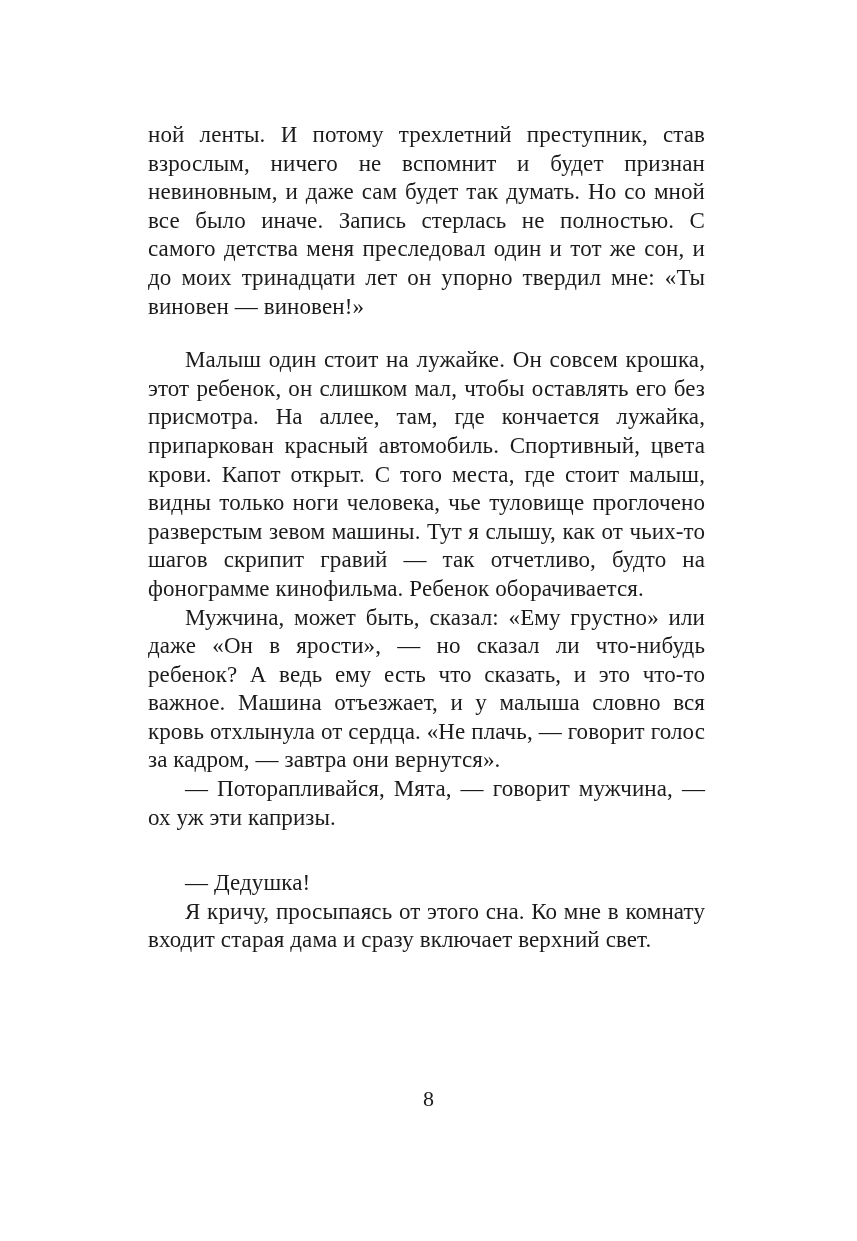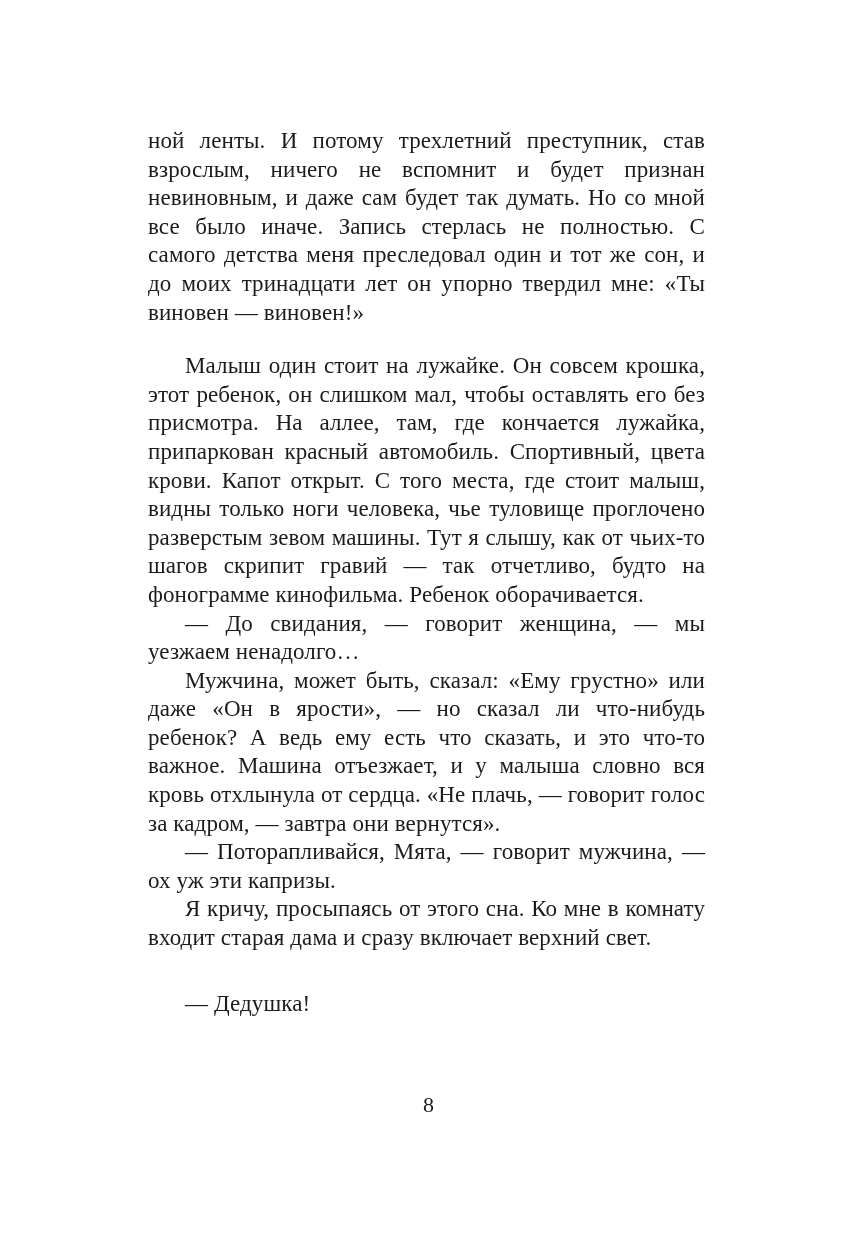--- a/index.html
+++ b/index.html
@@ -11,21 +11,20 @@
     height: 1241px;
     background: #ffffff;
     position: relative;
     font-family: "Liberation Serif", "DejaVu Serif", serif;
     overflow: hidden;
   }
   .book-page {
     position: absolute;
     inset: 0;
     background: #ffffff;
-    margin-top: 6px;
   }
   .text-block {
     position: absolute;
     left: 148px;
     top: 121px;
     width: 557px;
   }
   .text-block p {
     margin: 0;
     font-size: 23px;
@@ -57,20 +56,19 @@
     color: #1b1b1b;
   }
 </style>
 </head>
 <body>
 
 <div class="book-page">
   <div class="text-block" id="text-block">
       <p class="">ной ленты. И потому трехлетний преступник, став взрослым, ничего не вспомнит и будет признан невиновным, и даже сам будет так думать. Но со мной все было иначе. Запись стерлась не полностью. С самого детства меня преследовал один и тот же сон, и до моих тринадцати лет он упорно твердил мне: «Ты виновен — виновен!»</p>
       <p class="italic indent gap-small">Малыш один стоит на лужайке. Он совсем крошка, этот ребенок, он слишком мал, чтобы оставлять его без присмотра. На аллее, там, где кончается лужайка, припаркован красный автомобиль. Спортивный, цвета крови. Капот открыт. С того места, где стоит малыш, видны только ноги человека, чье туловище проглочено разверстым зевом машины. Тут я слышу, как от чьих-то шагов скрипит гравий — так отчетливо, будто на фонограмме кинофильма. Ребенок оборачивается.</p>
-      <p class="italic indent">— До свидания, — говорит женщина, — мы уезжаем ненадолго…</p>
       <p class="italic indent">Мужчина, может быть, сказал: «Ему грустно» или даже «Он в ярости», — но сказал ли что-нибудь ребенок? А ведь ему есть что сказать, и это что-то важное. Машина отъезжает, и у малыша словно вся кровь отхлынула от сердца. «Не плачь, — говорит голос за кадром, — завтра они вернутся».</p>
       <p class="italic indent">— Поторапливайся, Мята, — говорит мужчина, — ох уж эти капризы.</p>
+      <p class="indent gap-large">— Дедушка!</p>
       <p class="indent">Я кричу, просыпаясь от этого сна. Ко мне в комнату входит старая дама и сразу включает верхний свет.</p>
-      <p class="indent gap-large">— Дедушка!</p>
     </div>
   <div class="page-number">8</div>
 </div>
 
 </body></html>

